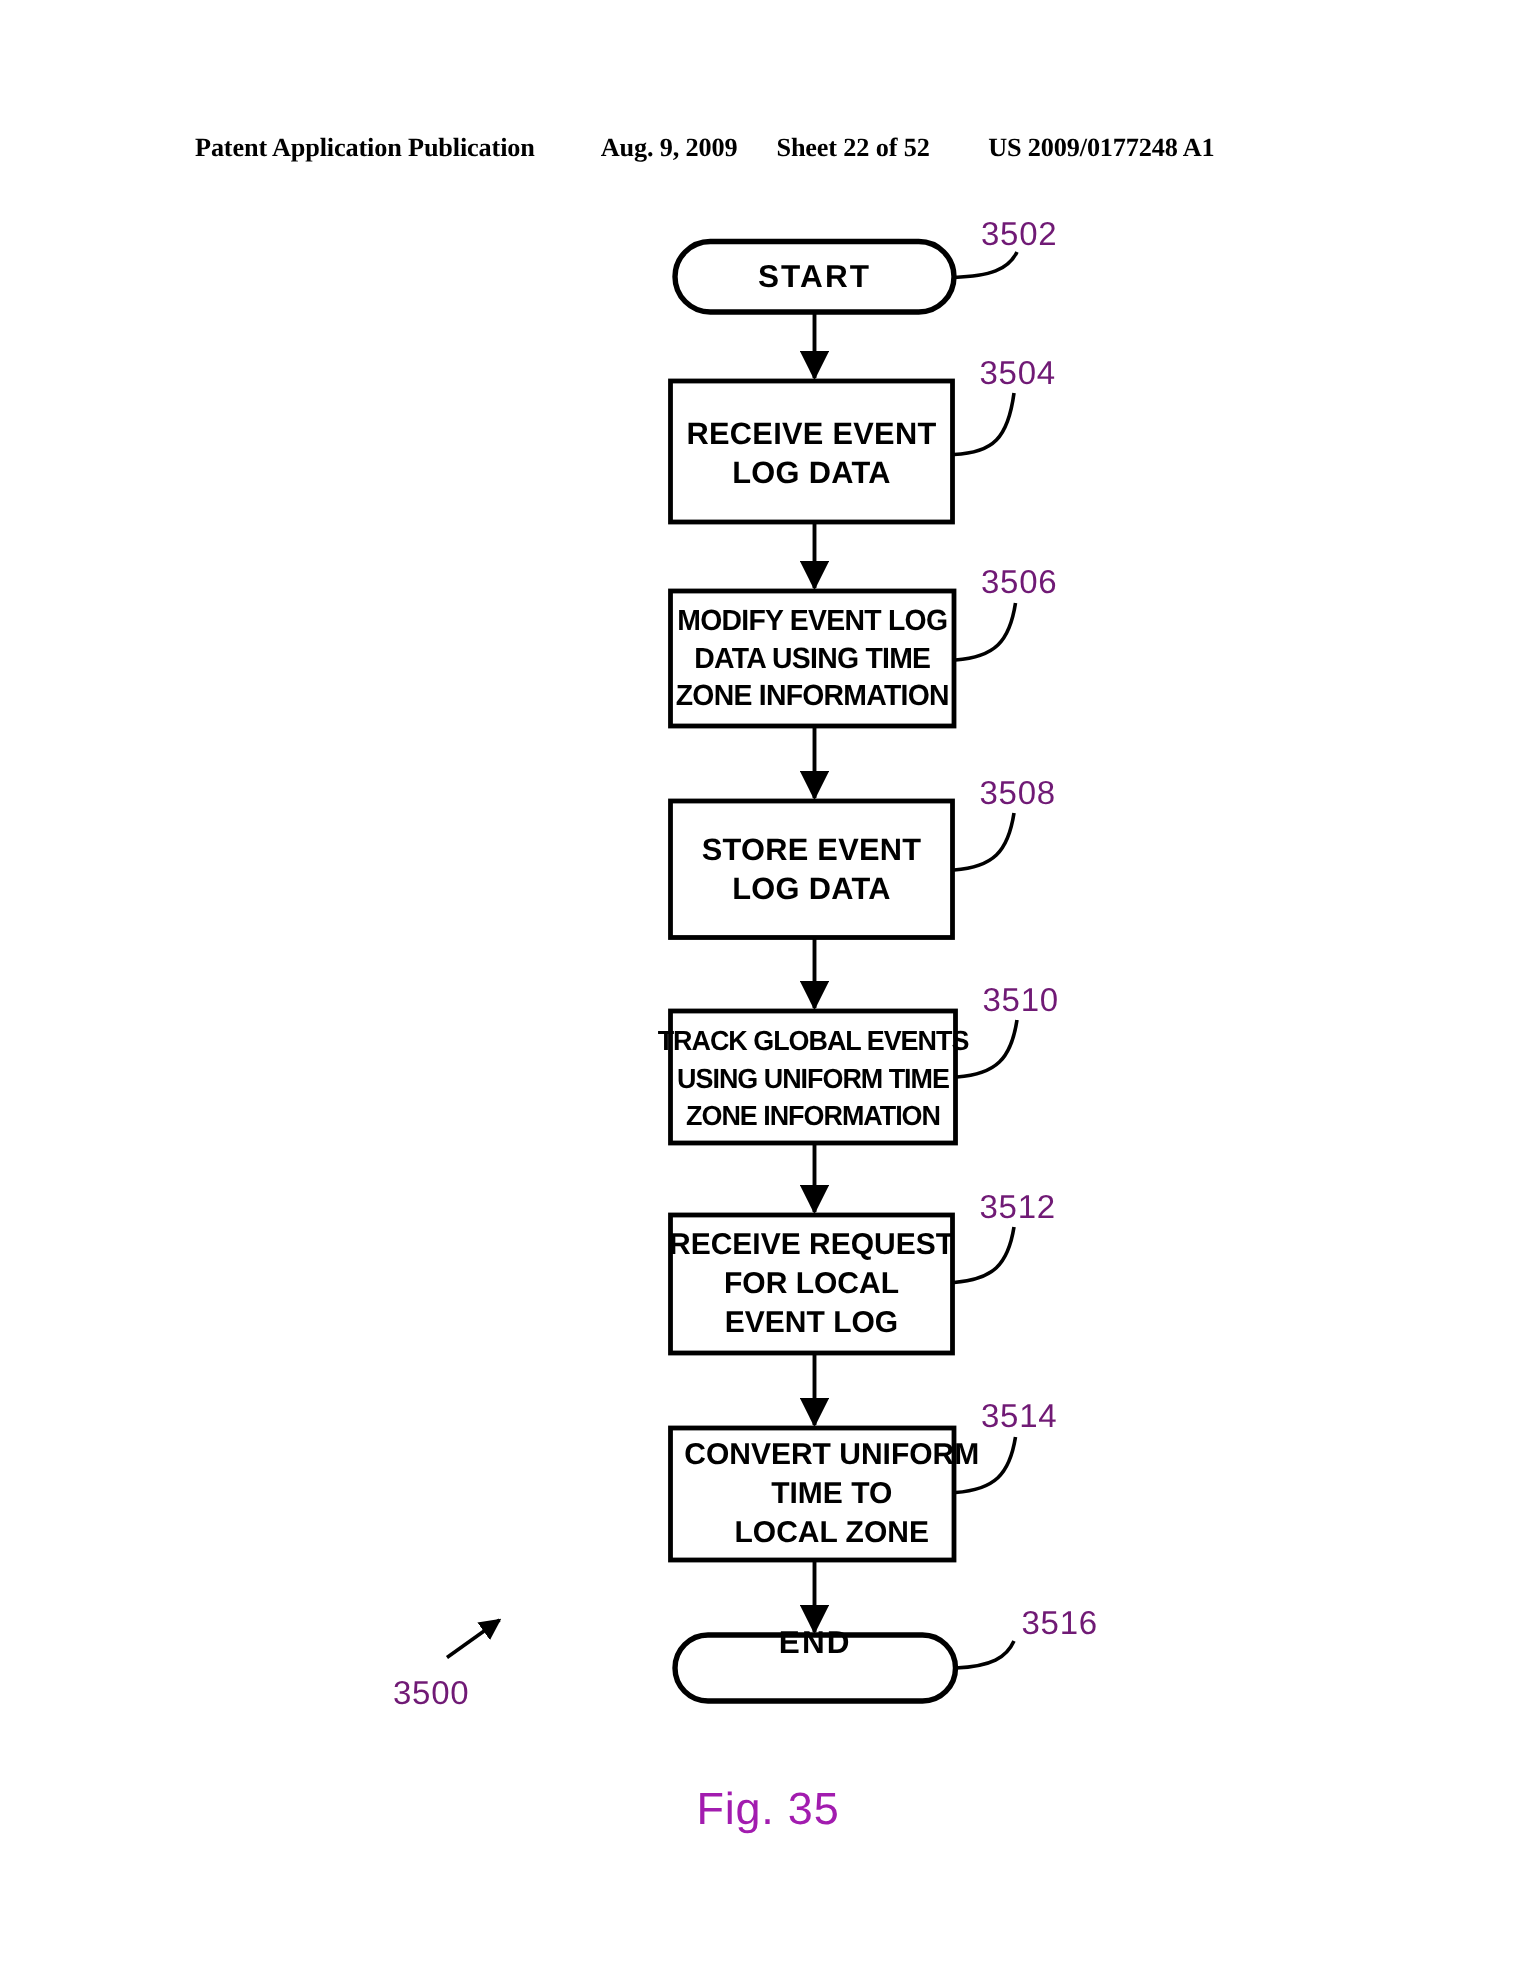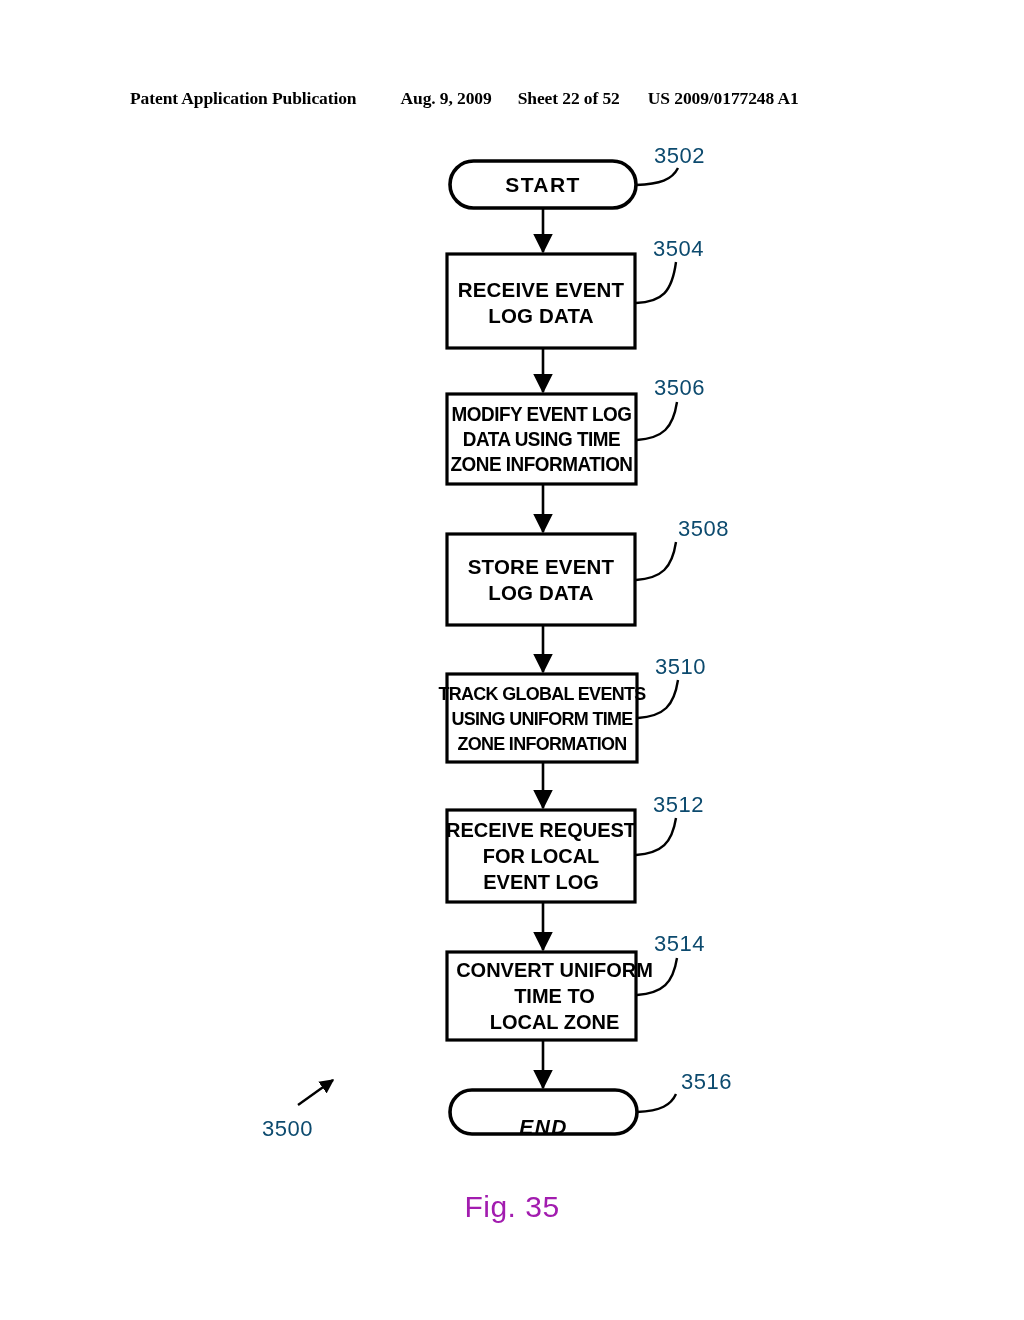--- a/index.html
+++ b/index.html
@@ -26,21 +26,21 @@
     display: flex;
     align-items: baseline;
     font-family: "Liberation Serif", serif;
     font-weight: bold;
     font-size: 17.5px;
     letter-spacing: -0.1px;
     white-space: nowrap;
   }
   #patent-header .h-pub      { margin-right: 44px; }
   #patent-header .h-date     { margin-right: 26px; }
-  #patent-header .h-sheet    { margin-right: 28px; }
+  #patent-header .h-sheet    { margin-right: 39px; }
   #patent-header .h-number   { }
 
   
   #flowchart {
     position: absolute;
     left: 0;
     top: 0;
     width: 1024px;
     height: 1320px;
   }
@@ -91,21 +91,21 @@
     letter-spacing: 0px;
   }
 
   
   .callout {
     position: absolute;
     font-family: "Liberation Sans", sans-serif;
     font-weight: normal;
     font-size: 22px;
     letter-spacing: 0.5px;
-    color: #0c4a6e;
+    color: #701a75;
     white-space: nowrap;
   }
 
   
   #fig-caption {
     position: absolute;
     left: 0;
     top: 1190px;
     width: 1024px;
     text-align: center;
@@ -204,28 +204,28 @@
   <span class="ln">FOR LOCAL</span>
   <span class="ln">EVENT LOG</span>
 </div>
 
 <div class="node-label proc3-mid" style="left:447px; top:952px; width:215px; height:88px;">
   <span class="ln">CONVERT UNIFORM</span>
   <span class="ln">TIME TO</span>
   <span class="ln">LOCAL ZONE</span>
 </div>
 
-<div class="node-label term-label" style="left:450px; top:1105px; width:187px; height:44px;font-style:italic;">
+<div class="node-label term-label" style="left:450px; top:1074px; width:187px; height:44px;">
   <span class="ln">END</span>
 </div>
 
 <span class="callout" style="left:654px; top:143px;">3502</span>
 <span class="callout" style="left:653px; top:236px;">3504</span>
 <span class="callout" style="left:654px; top:375px;text-align:center;">3506</span>
-<span class="callout" style="left:678px; top:516px;">3508</span>
+<span class="callout" style="left:653px; top:516px;">3508</span>
 <span class="callout" style="left:655px; top:654px;">3510</span>
 <span class="callout" style="left:653px; top:792px;">3512</span>
 <span class="callout" style="left:654px; top:931px;">3514</span>
 <span class="callout" style="left:653px; top:1069px;margin-left:28px;">3516</span>
 
 <span class="callout" style="left:262px; top:1116px;">3500</span>
 
 <div id="fig-caption">Fig. 35</div>
 
 </body></html>

